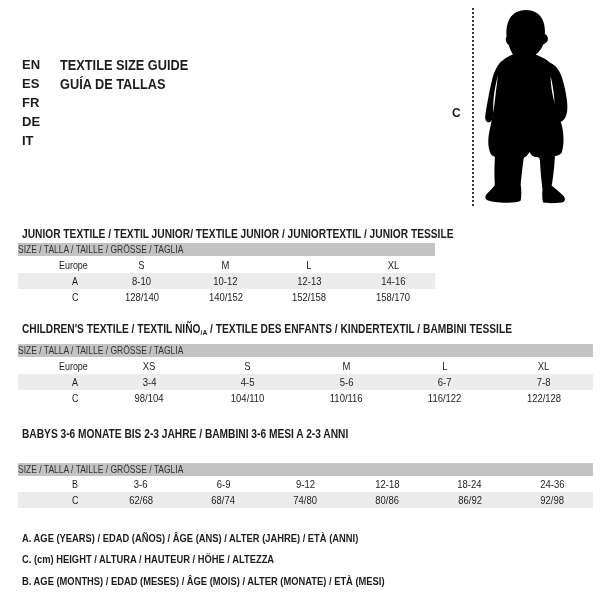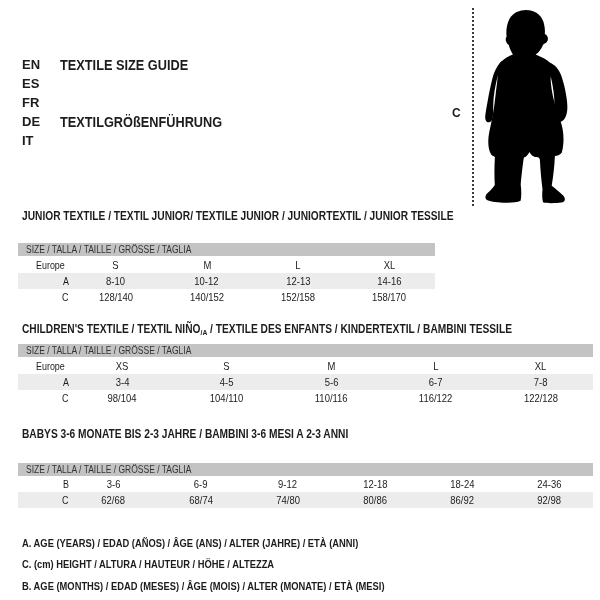--- a/index.html
+++ b/index.html
@@ -26,67 +26,67 @@
   .dotted-line  { position:absolute; left:472px; top:8px; height:198px; width:0; border-left:2px dotted #3c3c3c; }
   .figure-label { position:absolute; left:452px; top:106px; font-weight:700; font-size:12px; }
   .baby-svg     { position:absolute; left:483px; top:5px; }
 
   
   .sec-title { position:absolute; left:22px; font-weight:700; font-size:12px; line-height:16px; white-space:nowrap; }
   .subscript { font-size:8px; vertical-align:-2px; }
 
   
   .size-table { position:absolute; left:18px; }
-  .size-bar   { height:13px; background:#c3c3c3; display:flex; align-items:center; padding-left:8px;
+  .size-bar   { height:13px; background:#c3c3c3; display:flex; align-items:center; padding-left:0;
                 font-size:10px; color:#333333; }
   .t-row      { display:flex; align-items:center; font-size:10.5px; }
   .head-row   { height:17px; }
   .data-row   { height:16px; }
   .alt        { background:#ececec; }
-  .t-label    { width:52px; padding-left:4px; text-align:right; }
+  .t-label    { width:52px; padding-left:4px; text-align:center;margin-left:30px; }
   .t-cell     { flex:1; text-align:center; }
 
   
   .notes     { position:absolute; left:22px; top:527px; }
-  .note-line { height:21.5px; display:flex; align-items:flex-end; font-weight:700; font-size:11px; }
+  .note-line { height:21.5px; display:flex; align-items:center; font-weight:700; font-size:11px; }
 </style>
 </head>
 <body>
 
 <div class="page">
 
   <div class="lang-block">
     <div class="lang-row">
       <span class="lang-code">EN</span>
       <span class="lang-title"><span class="cond">TEXTILE SIZE GUIDE</span></span>
     </div>
     <div class="lang-row">
       <span class="lang-code">ES</span>
+      <span class="lang-title"><span class="cond">GUÍA DE TALLAS</span></span>
     </div>
     <div class="lang-row">
       <span class="lang-code">FR</span>
     </div>
     <div class="lang-row">
       <span class="lang-code">DE</span>
-      <span class="lang-title"><span class="cond">TEXTILGRÖßENFÜHRUNG</span></span>
     </div>
     <div class="lang-row">
       <span class="lang-code">IT</span>
     </div>
   </div>
 
   <div class="dotted-line"></div>
   <div class="figure-label">C</div>
   <svg class="baby-svg" width="100" height="200" viewBox="0 0 100 200" aria-hidden="true">
     <path fill="#000000" d="M43 5 C51 5 58 9 60.5 17 C61.8 21.5 62.2 26 61.8 29 C64.8 30.5 66 34 63.8 37 C62.4 38.8 61 38.2 60 40 C58 44.8 55.6 47.6 52.6 49.6 C58.6 52 64.6 55 68.2 59 C69 64.5 68.2 69.5 67.6 73.5 C67.9 80 68.9 87 70.7 94.5 C72.9 103 76.3 112 78.7 120 C80.9 128 81.3 139 78.7 147.7 C77.3 149.7 74.7 150.7 71.9 151.1 C71.5 161 70.3 171.5 68.7 180.7 C71.9 183.2 76.5 186.7 79.9 190.2 C82.9 193.4 82.5 197 78.3 197.6 C72.3 198.4 63.9 198.4 60.3 197.6 C58.9 193.6 59.1 188.6 59.5 184.6 C58.3 174.6 57.3 163.6 56.9 155.1 C56.7 153.1 55.5 152.1 53.5 152.1 C50.7 152.1 47.9 149.7 46.5 146.9 C44.9 149.9 42.9 151.9 40.9 152.5 C39.9 158 38.7 169 37.7 179.5 C38.4 185 38.6 191 37.6 195.8 C34.1 197.4 28.1 197.9 22.6 197.7 C15.6 197.5 8.1 196.8 4.5 195.2 C1.5 193.8 1.9 190.4 4.9 187.8 C7.4 185.6 10.2 182.6 11.8 180.1 C11.2 170.5 11.4 160.5 11.9 151.9 C10.3 151.4 8.7 150.4 7.9 149.1 C5.1 144.1 4.5 135.1 6.3 127.1 C8.1 119.1 10.1 108.6 11.5 99.1 C12.5 90.6 13.5 82.1 14.3 75.6 C14.9 69.6 14.9 63.6 16.3 59.1 C19.5 54.1 24.9 51.3 29.9 49.5 C28.2 46.5 26.6 43.1 25.8 39.9 C23.2 38.1 21.6 34.6 23.6 31.4 C23 27.4 23.3 19.9 26.4 13.9 C29.9 7.7 36.9 5 43 5 Z"></path>
     <path fill="#000000" d="M19 56 C15 59 11.6 65.5 9.4 73.5 C7.6 80.5 6 88.5 4.6 96.5 C3.6 102 2.6 107.5 2.2 111.5 C1.9 115.1 3.7 117.7 6.5 117.3 C8.5 117 9.5 114.3 9.9 110.8 C10.4 105.8 10 99 10.7 92.5 C11.5 84.5 13.3 76 15.3 69 C16.4 65.2 17.9 60.9 19.9 57.9 C19.7 56.9 19.4 56.2 19 56 Z"></path>
     <path fill="#000000" d="M65 57.5 C70 58 75 62.5 77.8 69.5 C80.4 76 82.6 85.5 83.8 94.5 C84.8 102 84.6 108.5 82 113 C79.6 117.2 75 118.2 72.8 115 C71.2 112.6 71 108.2 71.3 103.6 C71.8 96.6 71 88.5 69.7 81 C68.5 74 66.7 66.5 64.3 61.3 C64.4 59.5 64.7 58 65 57.5 Z"></path>
   </svg>
 
-  <div class="sec-title" style="top:208px;">
+  <div class="sec-title" style="top:226px;">
     <span class="cond">JUNIOR TEXTILE / TEXTIL JUNIOR/ TEXTILE JUNIOR / JUNIORTEXTIL / JUNIOR TESSILE</span>
   </div>
   <div class="size-table" style="top:243px; width:417px;">
     <div class="size-bar">
       <span class="cond">SIZE / TALLA / TAILLE / GRÖSSE / TAGLIA</span>
     </div>
     <div class="t-row head-row">
       <div class="t-label"><span class="cond">Europe</span></div>
       <div class="t-cell"><span class="condc">S</span></div>
       <div class="t-cell"><span class="condc">M</span></div>

